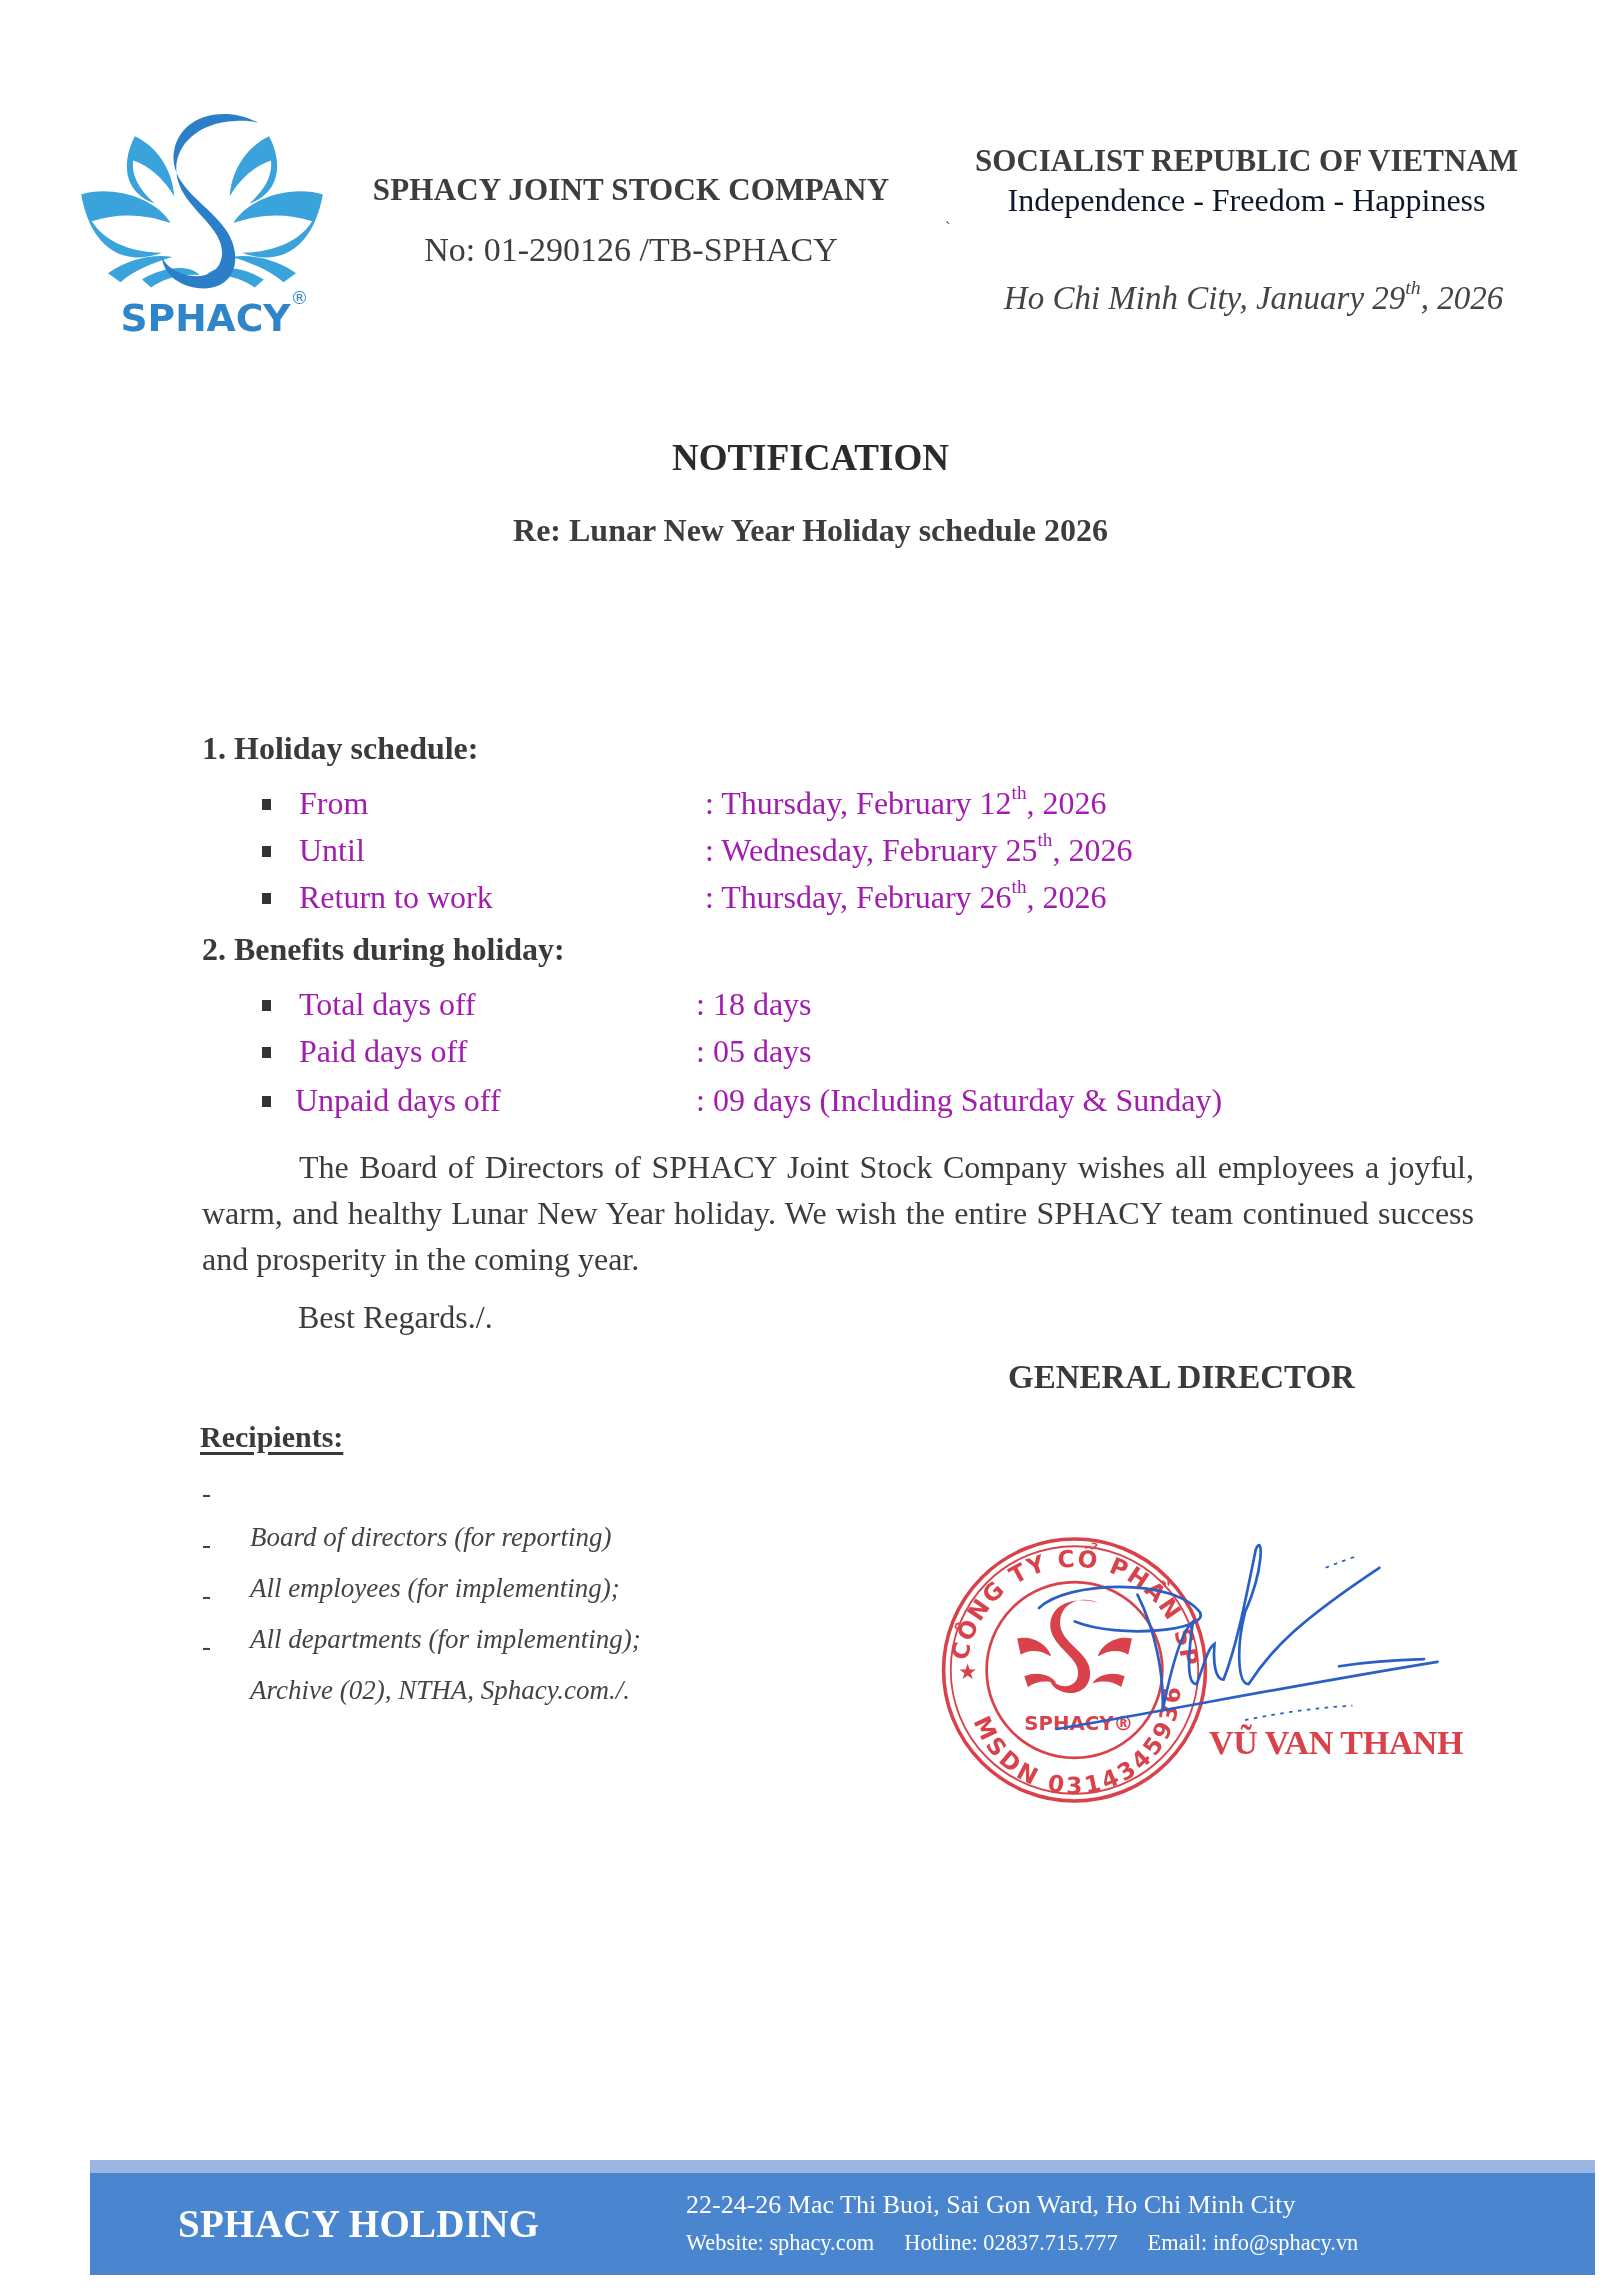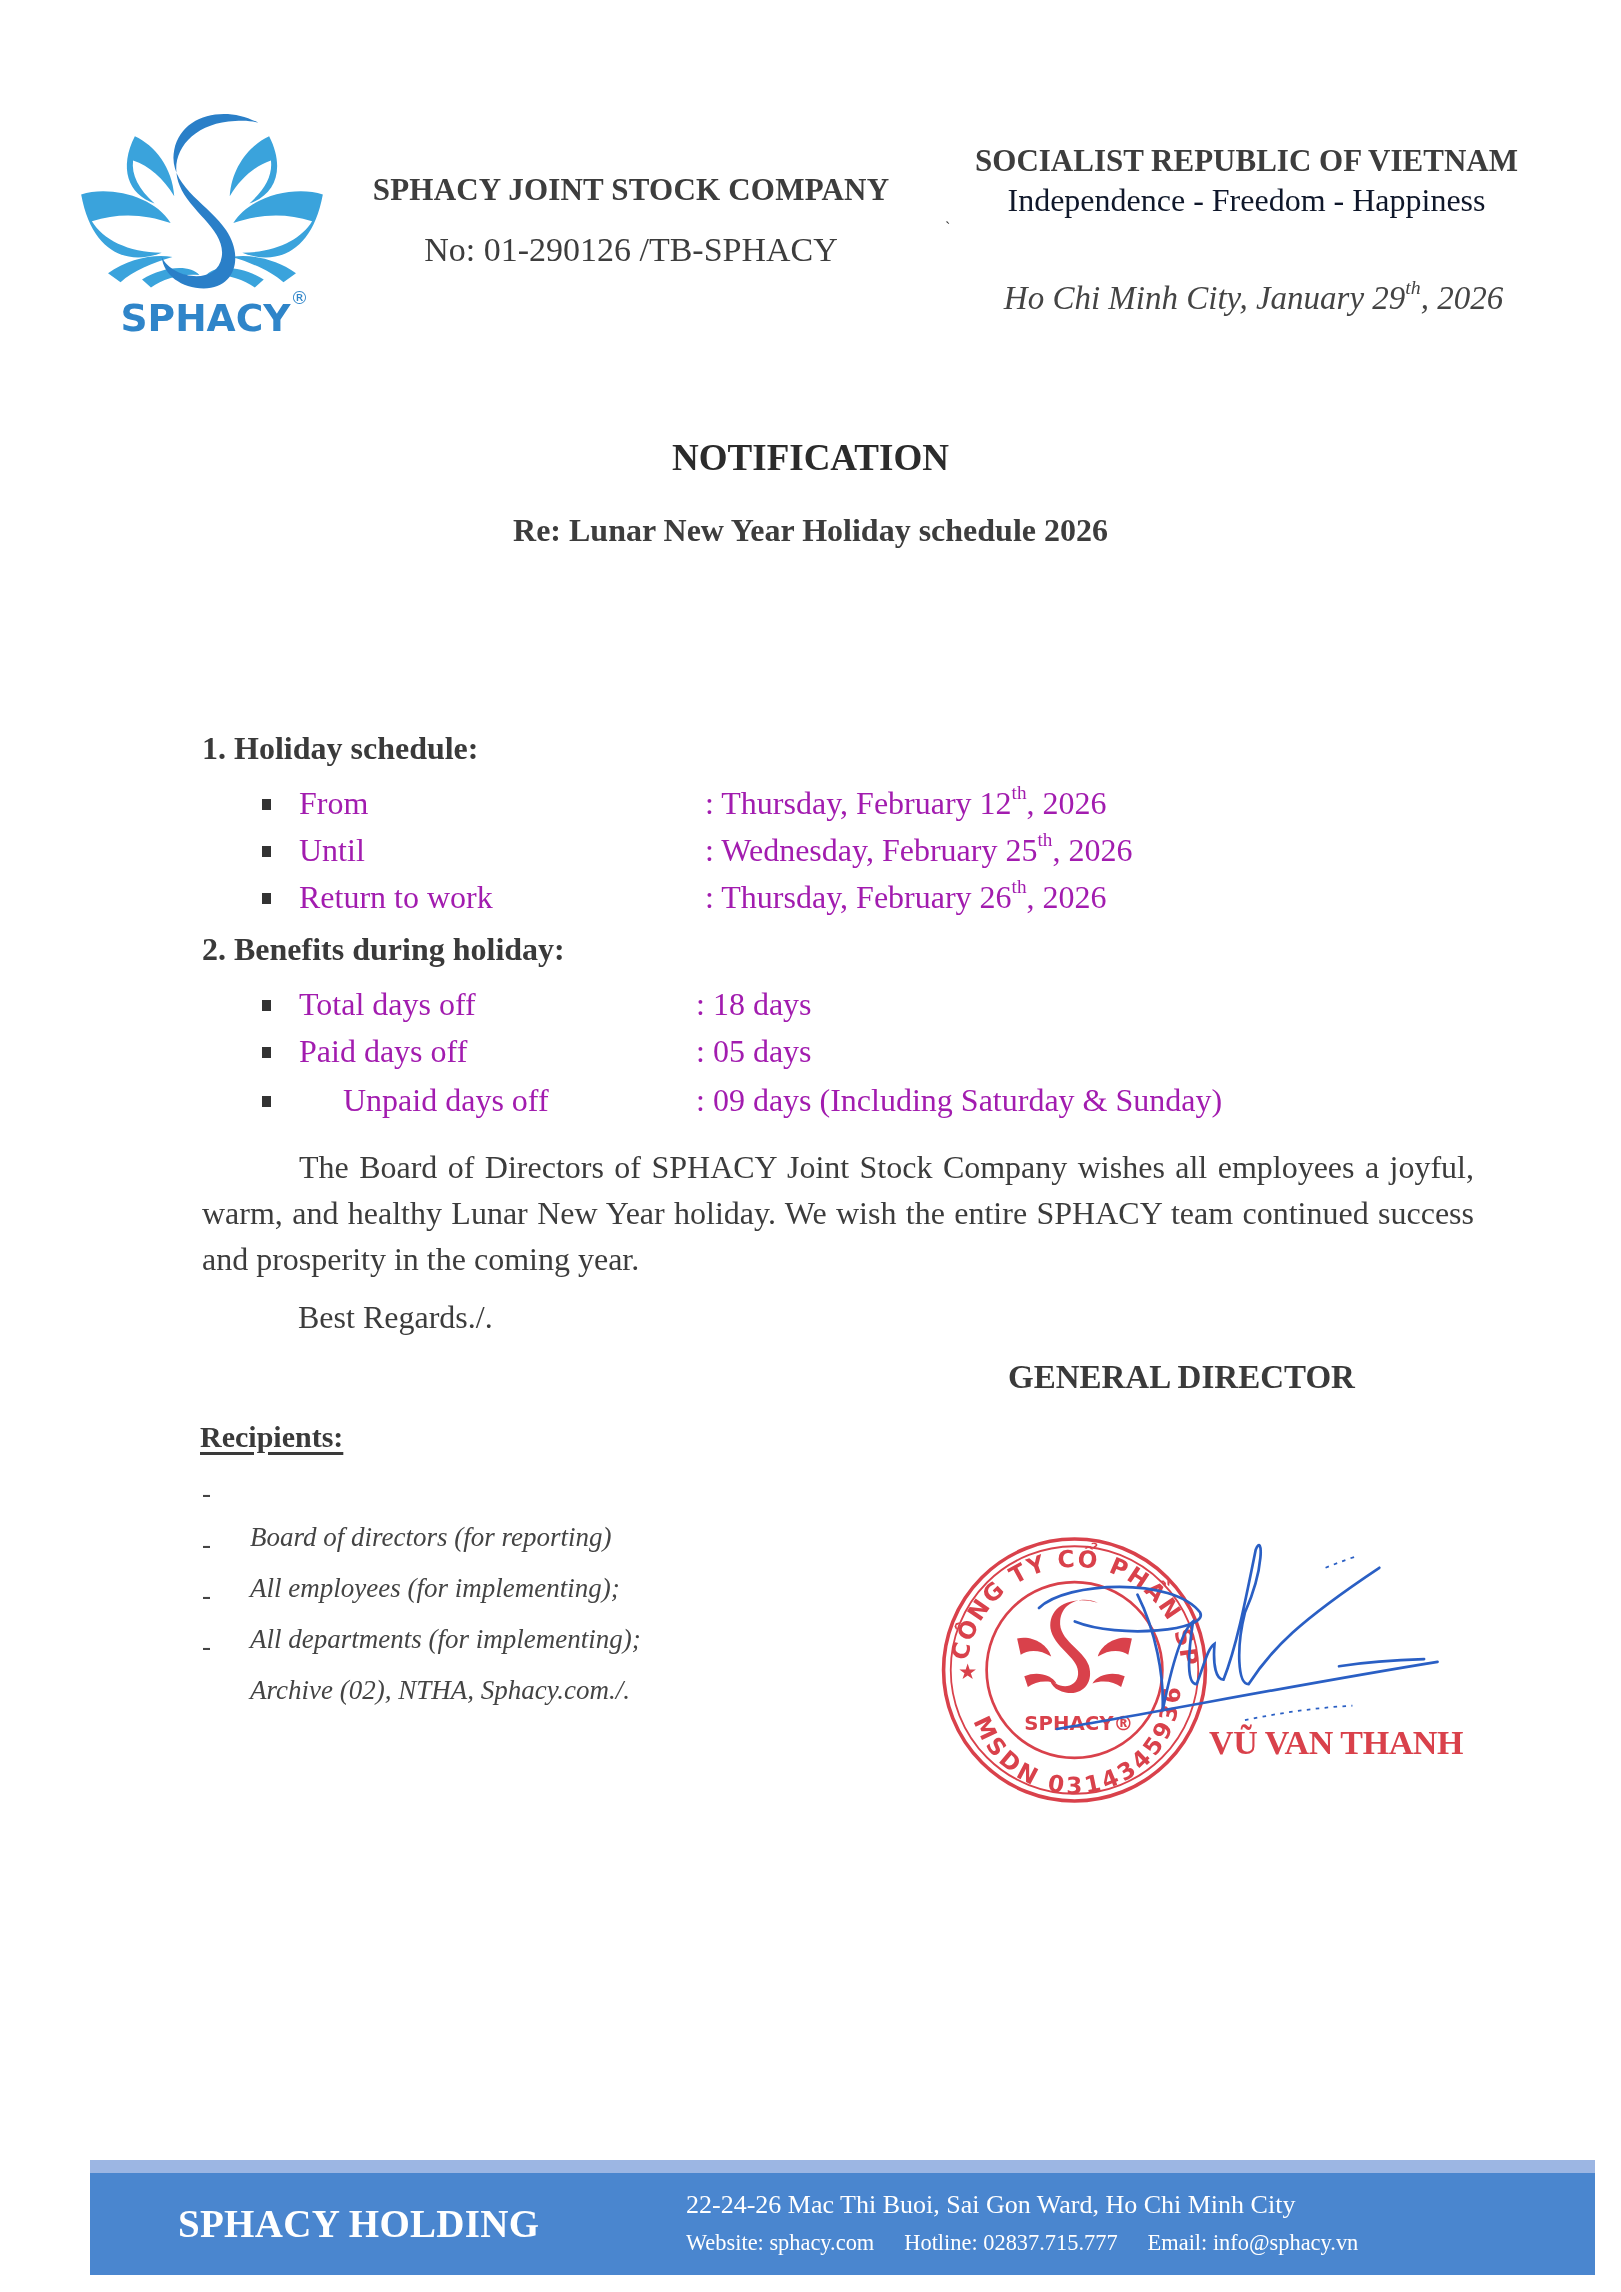--- a/index.html
+++ b/index.html
@@ -126,21 +126,21 @@
   <span class="label">Total days off</span>
   <span class="value" style="left:441px;">: 18 days</span>
 </div>
 <div class="abs row" style="top:1033px;">
   <span class="bullet"></span>
   <span class="label">Paid days off</span>
   <span class="value" style="left:441px;">: 05 days</span>
 </div>
 <div class="abs row" style="top:1082px;">
   <span class="bullet"></span>
-  <span class="label" style="left:40px;margin-left:48px;">Unpaid days off</span>
+  <span class="label" style="left:40px;">Unpaid days off</span>
   <span class="value" style="left:441px;">: 09 days (Including Saturday &amp; Sunday)</span>
 </div>
 
 <div id="closing" class="abs para"><span class="first"></span><span>The Board of Directors of SPHACY Joint Stock Company wishes all employees a joyful, warm, and healthy Lunar New Year holiday. We wish the entire SPHACY team continued success and prosperity in the coming year.</span></div>
 <div id="regards" class="abs">Best Regards./.</div>
 
 <div id="signer-title" class="abs">GENERAL DIRECTOR</div>
 
 <div id="stamp" class="abs">
   <svg width="287" height="278" viewBox="0 0 320 310">

